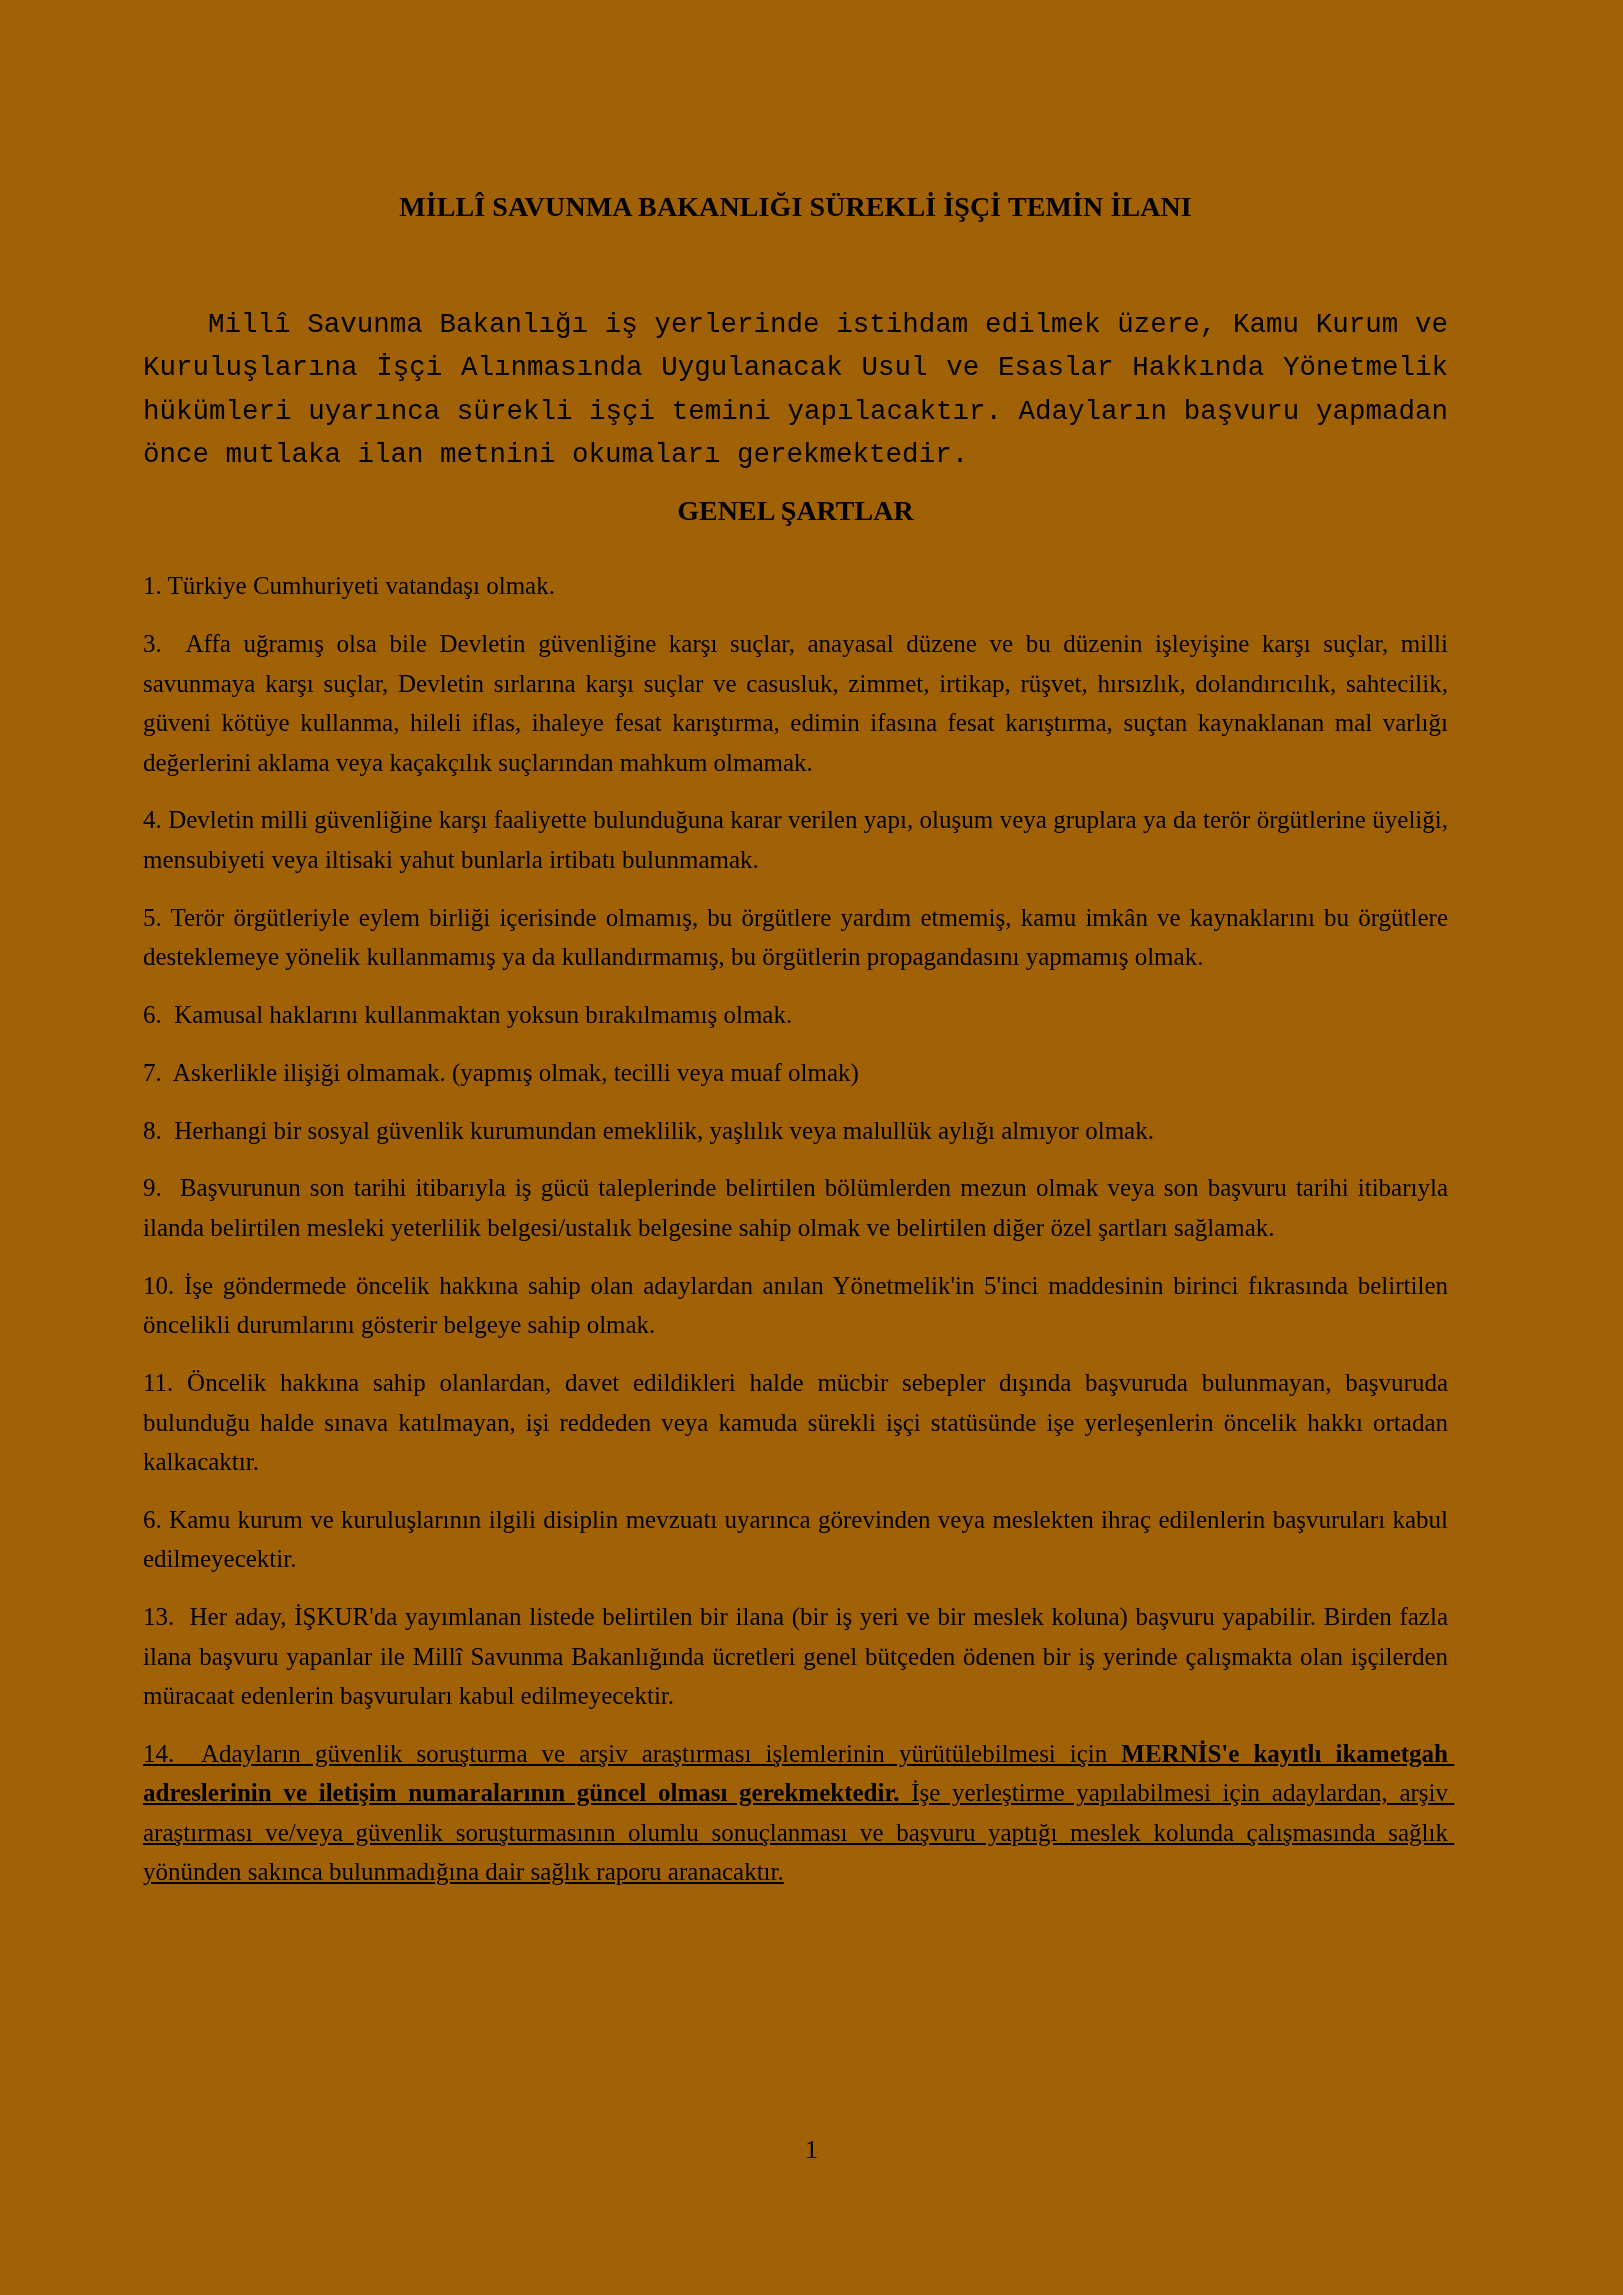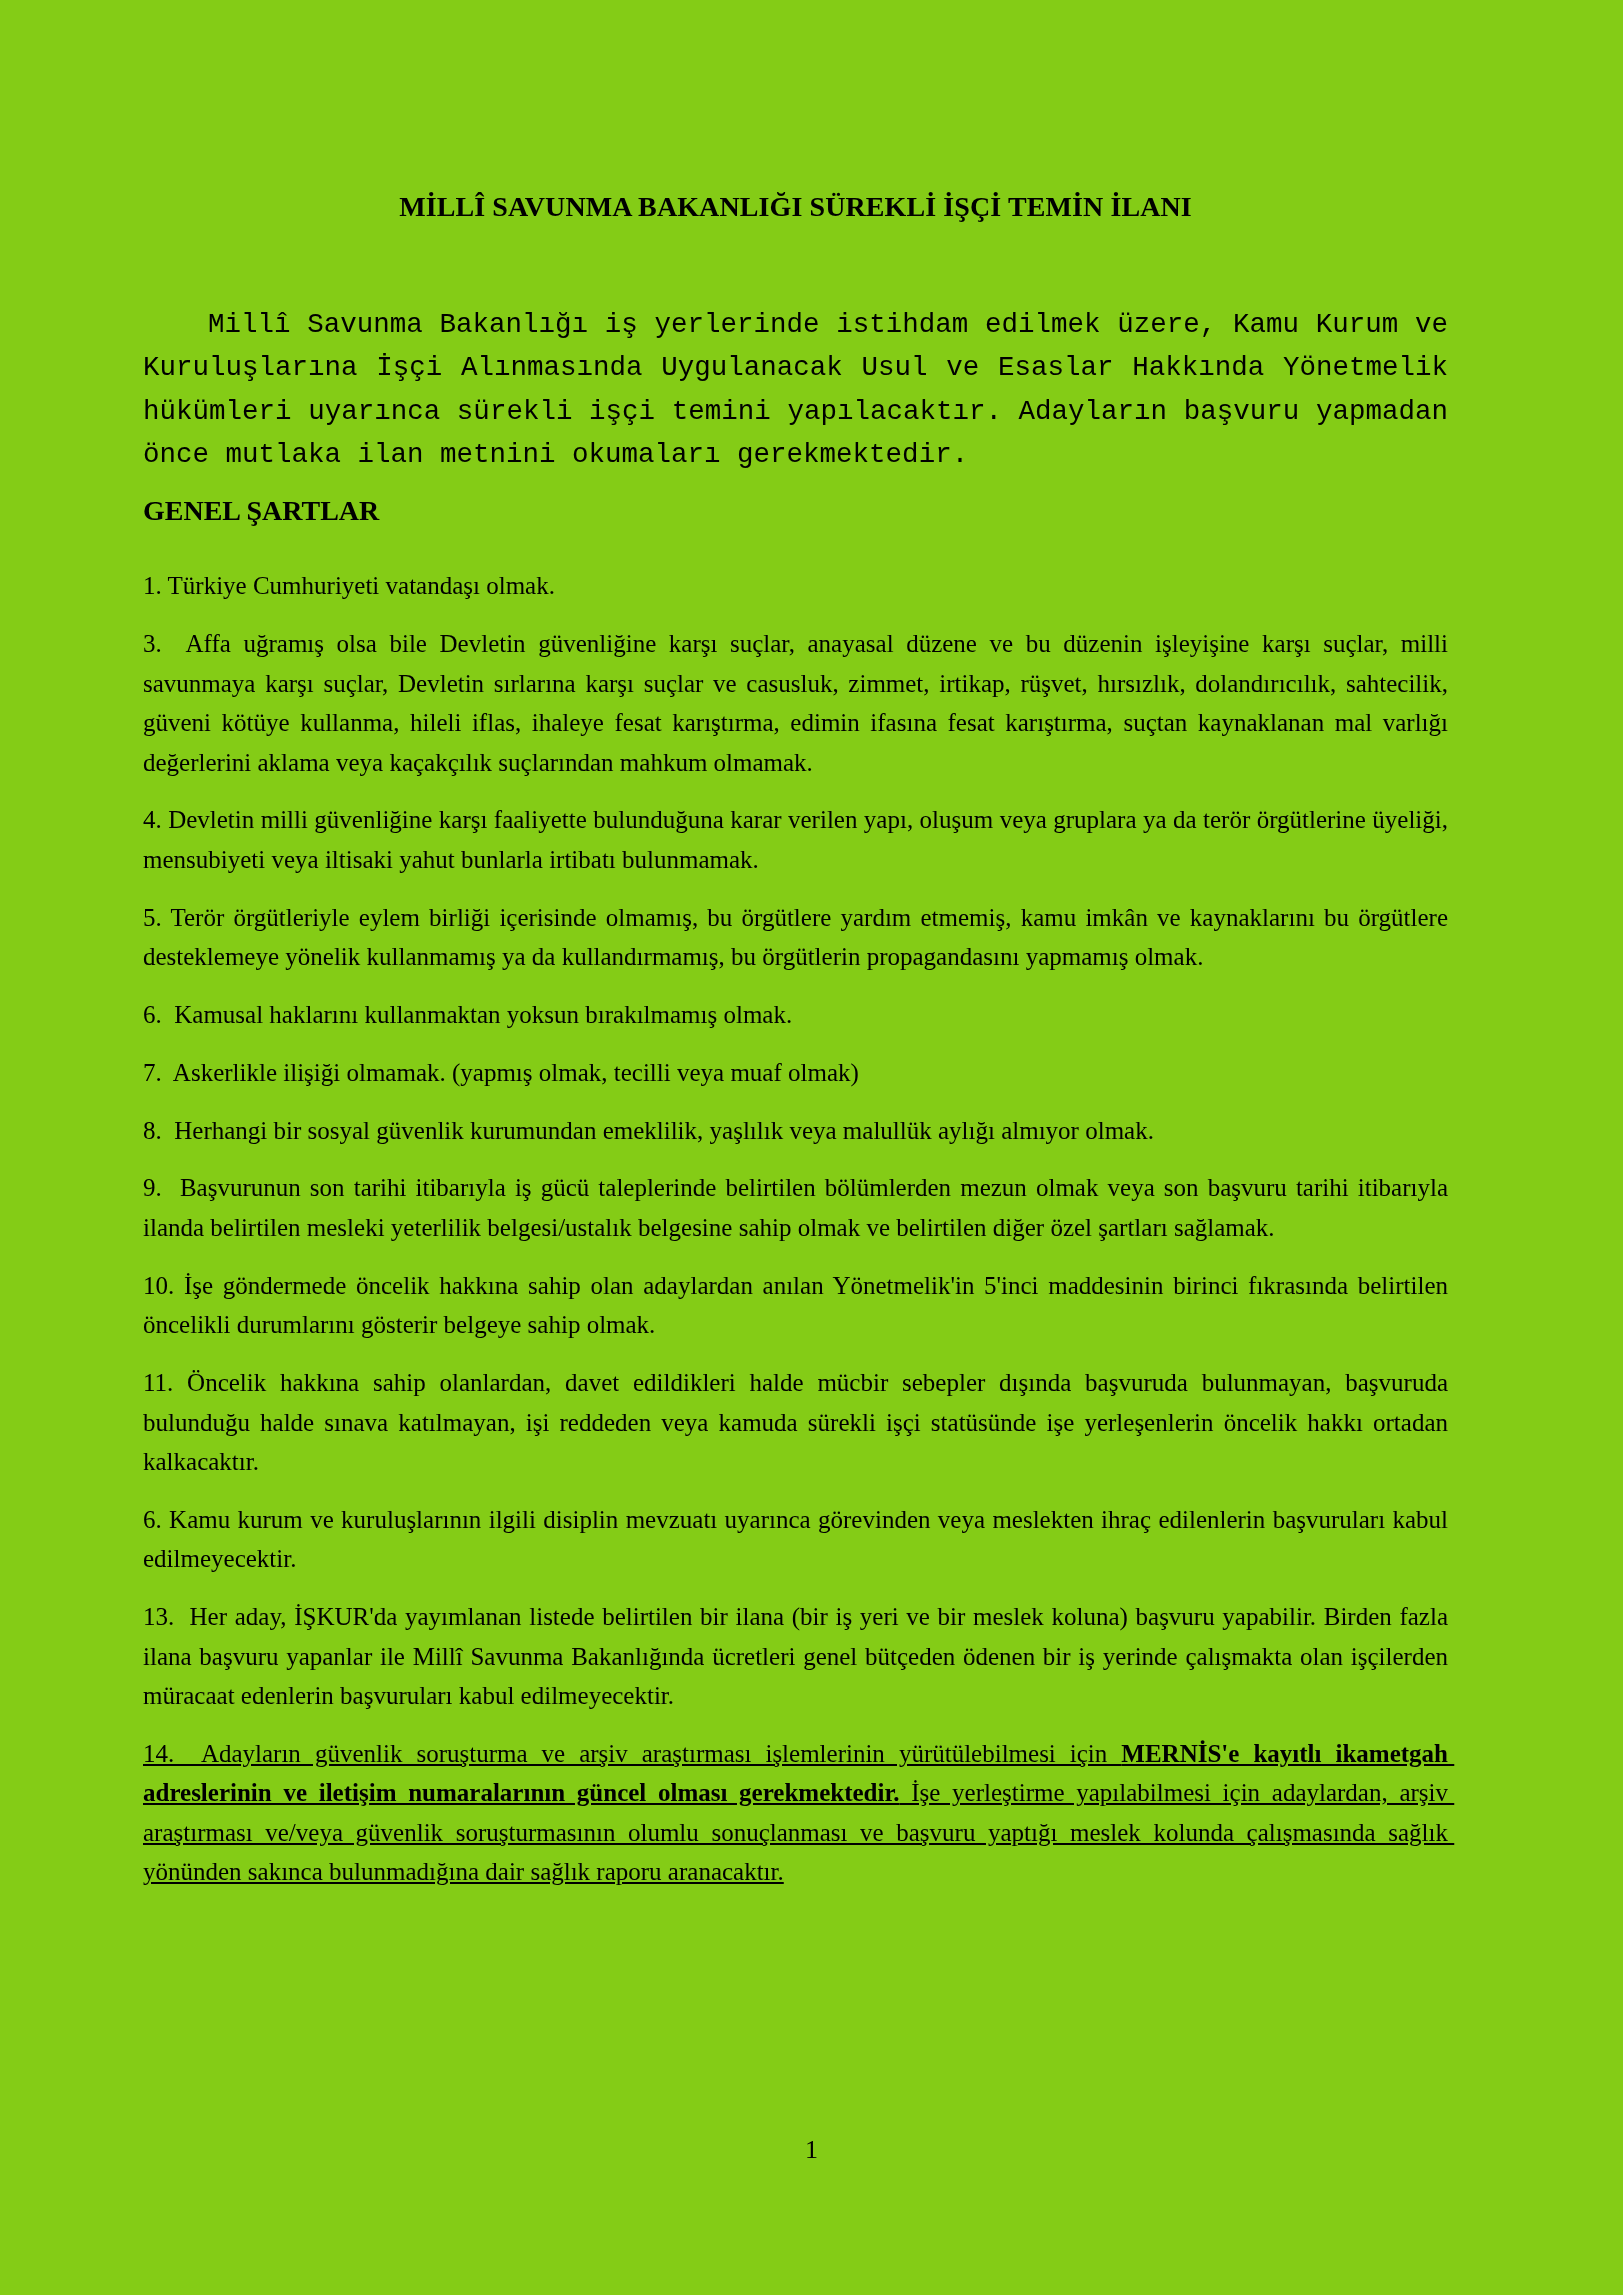--- a/index.html
+++ b/index.html
@@ -5,21 +5,21 @@
 <style>
   html, body {
     margin: 0;
     padding: 0;
     background: #ffffff;
   }
   .page {
     position: relative;
     width: 1623px;
     height: 2295px;
-    background: #84cc16;
+    background: #a16207;
     margin: 0 auto;
     overflow: hidden;
     box-sizing: border-box;
   }
   .content {
     position: absolute;
     left: 143px;
     top: 0;
     width: 1305px;   
     font-family: "Liberation Serif", "DejaVu Serif", serif;
@@ -38,20 +38,21 @@
     font-size: 27.5px;
     line-height: 1.58;
     text-align: justify;
     text-justify: inter-word;
     text-indent: 65px;
     margin: 0;
     padding-top: 80px;
     font-family: Liberation Mono, monospace;
   }
   .section-heading {
+    text-align: center;
     font-size: 28px;
     font-weight: bold;
     line-height: 1.2;
     margin: 0;
     padding-top: 17px;
   }
   .items {
     padding-top: 39px;
   }
   .item {

